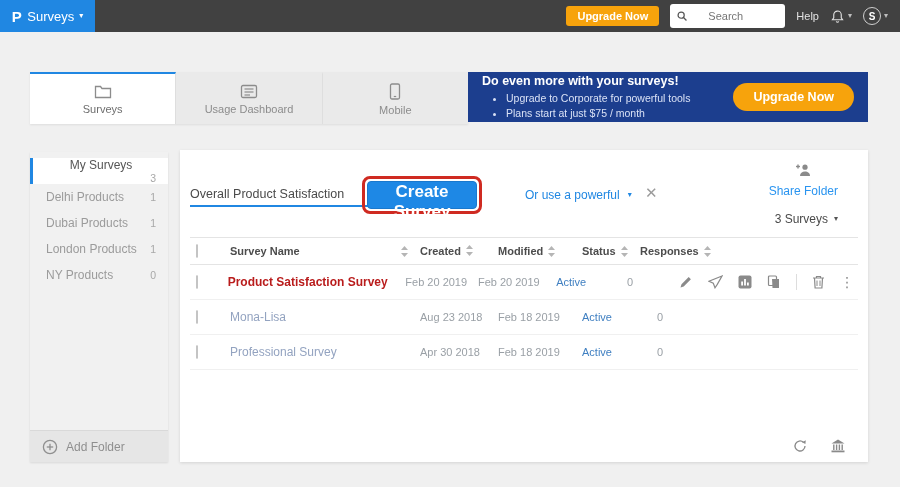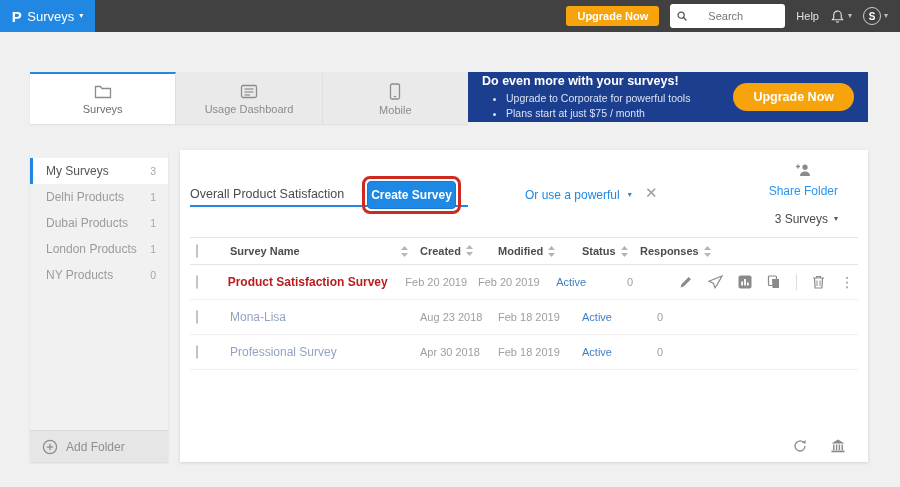--- a/index.html
+++ b/index.html
@@ -30,32 +30,32 @@
   
   .banner { position:absolute; left:468px; top:72px; width:400px; height:50px; background:#1c3e8e; display:flex; align-items:center; padding:0 14px; }
   .banner-title { color:#fff; font-size:12.5px; font-weight:700; }
   .banner ul { margin:3px 0 0 24px; }
   .banner li { color:#d9e1f5; font-size:10.5px; line-height:1.35; }
   .btn-upg-banner { margin-left:auto; background:#f7a30c; color:#fff; border:none; border-radius:15px; font-size:12.5px; font-weight:700; padding:7px 20px; cursor:pointer; font-family:inherit; }
 
   
   .sidebar { position:absolute; left:30px; top:152px; width:138px; height:310px; background:#f1f1f1; box-shadow:0 1px 2px rgba(0,0,0,.1); padding-top:6px; }
   .folder { height:26px; display:flex; align-items:center; padding:0 12px 0 13px; font-size:12px; color:#9b9b9b; border-left:3px solid transparent; cursor:pointer; }
-  .folder.active { background:#fff; border-left-color:#2087e2; color:#555; }
+  .folder.active { background:#fff; border-left-color:#2087e2; color:#555;flex-direction:column; }
   .folder .count { margin-left:auto; font-size:10.5px; color:#a8a8a8; }
   .add-folder { position:absolute; left:0; bottom:0; width:100%; height:32px; background:#e6e6e6; border-top:1px solid #d9d9d9; display:flex; align-items:center; gap:8px; padding:0 12px; color:#8f8f8f; font-size:12px; cursor:pointer; }
 
   
   .panel { position:absolute; left:180px; top:150px; width:688px; height:312px; background:#fff; box-shadow:0 1px 3px rgba(0,0,0,.12); }
   .share { position:absolute; right:30px; top:13px; display:flex; align-items:center; gap:7px; font-size:12px; color:#2994f0; cursor:pointer;flex-direction:column; }
 
   .create-row { position:absolute; left:10px; top:28px; width:668px; height:40px; }
   .name-input { position:absolute; left:0; top:4px; width:278px; height:25px; border:none; border-bottom:2px solid #2087e2; outline:none; font-size:12.5px; color:#4a4a4a; font-family:inherit; background:transparent; }
   .annot-ring { position:absolute; left:172px; top:-2px; border:3px solid #cf2a21; border-radius:8px; padding:2px; }
-  .btn-create { display:block; width:89px; height:28px; background:#1e88e5; color:#fff; border:1px solid #1a78cd; border-radius:4px; font-size:12px; font-weight:700; cursor:pointer; font-family:inherit; }
+  .btn-create { display:block; width:110px; height:28px; background:#1e88e5; color:#fff; border:1px solid #1a78cd; border-radius:4px; font-size:17px; font-weight:700; cursor:pointer; font-family:inherit; }
   .tpl-link { position:absolute; left:335px; top:10px; display:flex; align-items:center; gap:8px; font-size:12px; color:#2087e2; cursor:pointer; }
   .tpl-link .caret { color:#2087e2; }
   .close-x { position:absolute; left:455px; top:6px; font-size:15px; color:#9b9b9b; cursor:pointer; }
 
   .surveys-count { position:absolute; right:30px; top:62px; display:flex; align-items:center; gap:6px; font-size:12px; color:#4a4a4a; cursor:pointer; }
   .surveys-count .caret { color:#555; }
 
   
   .table { position:absolute; left:10px; top:87px; width:668px; }
   .thead { display:flex; align-items:center; height:28px; border-top:1px solid #e4e4e4; border-bottom:1px solid #e4e4e4; font-size:11px; font-weight:700; color:#4c4c4c; }

